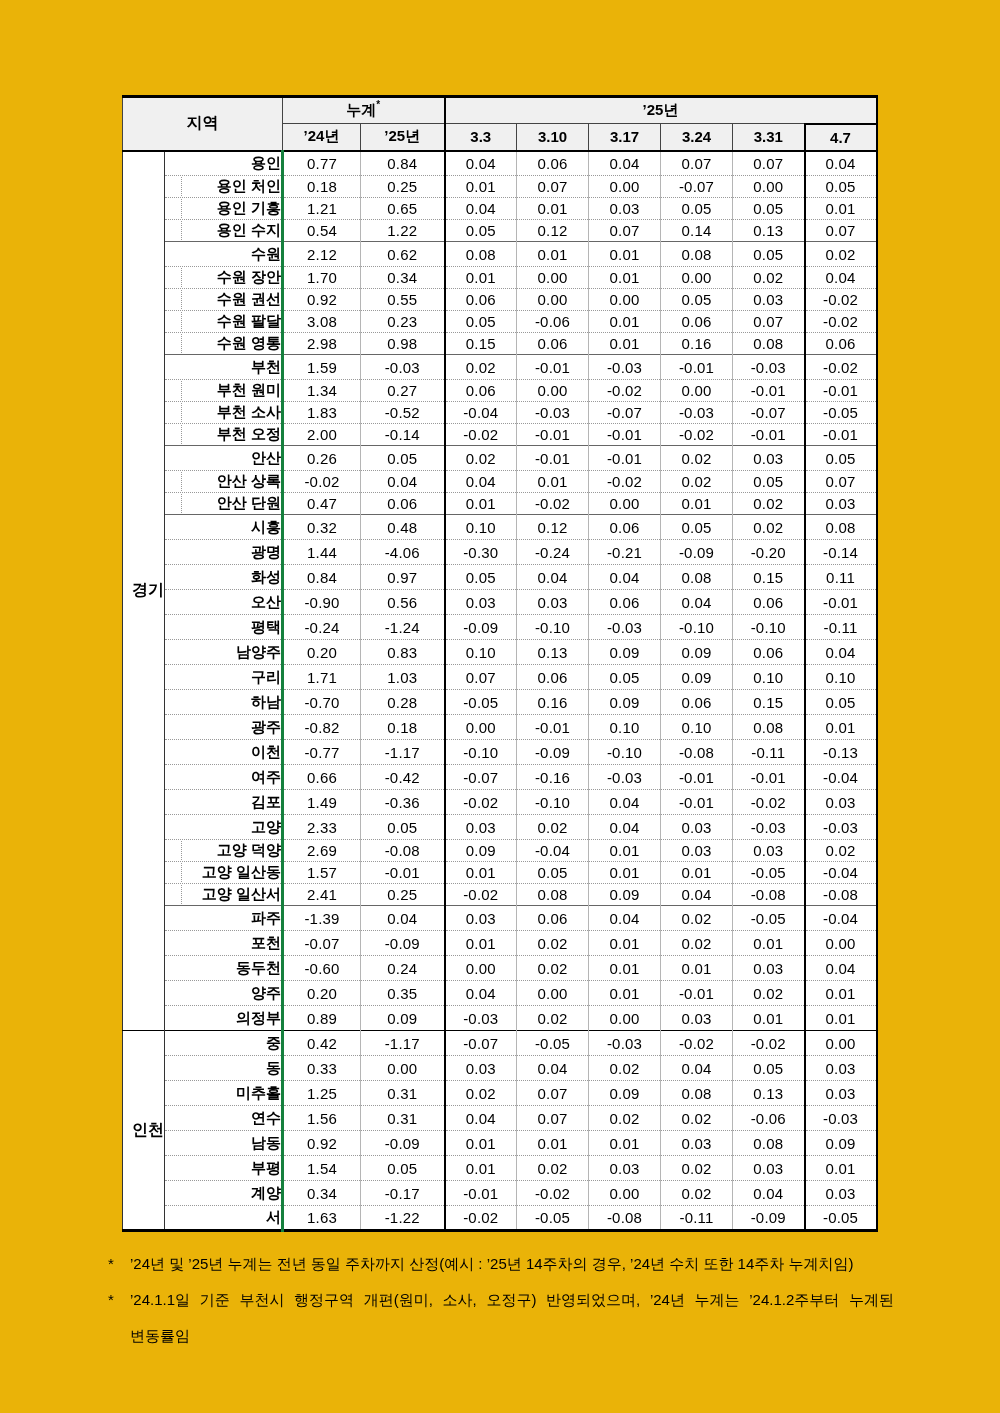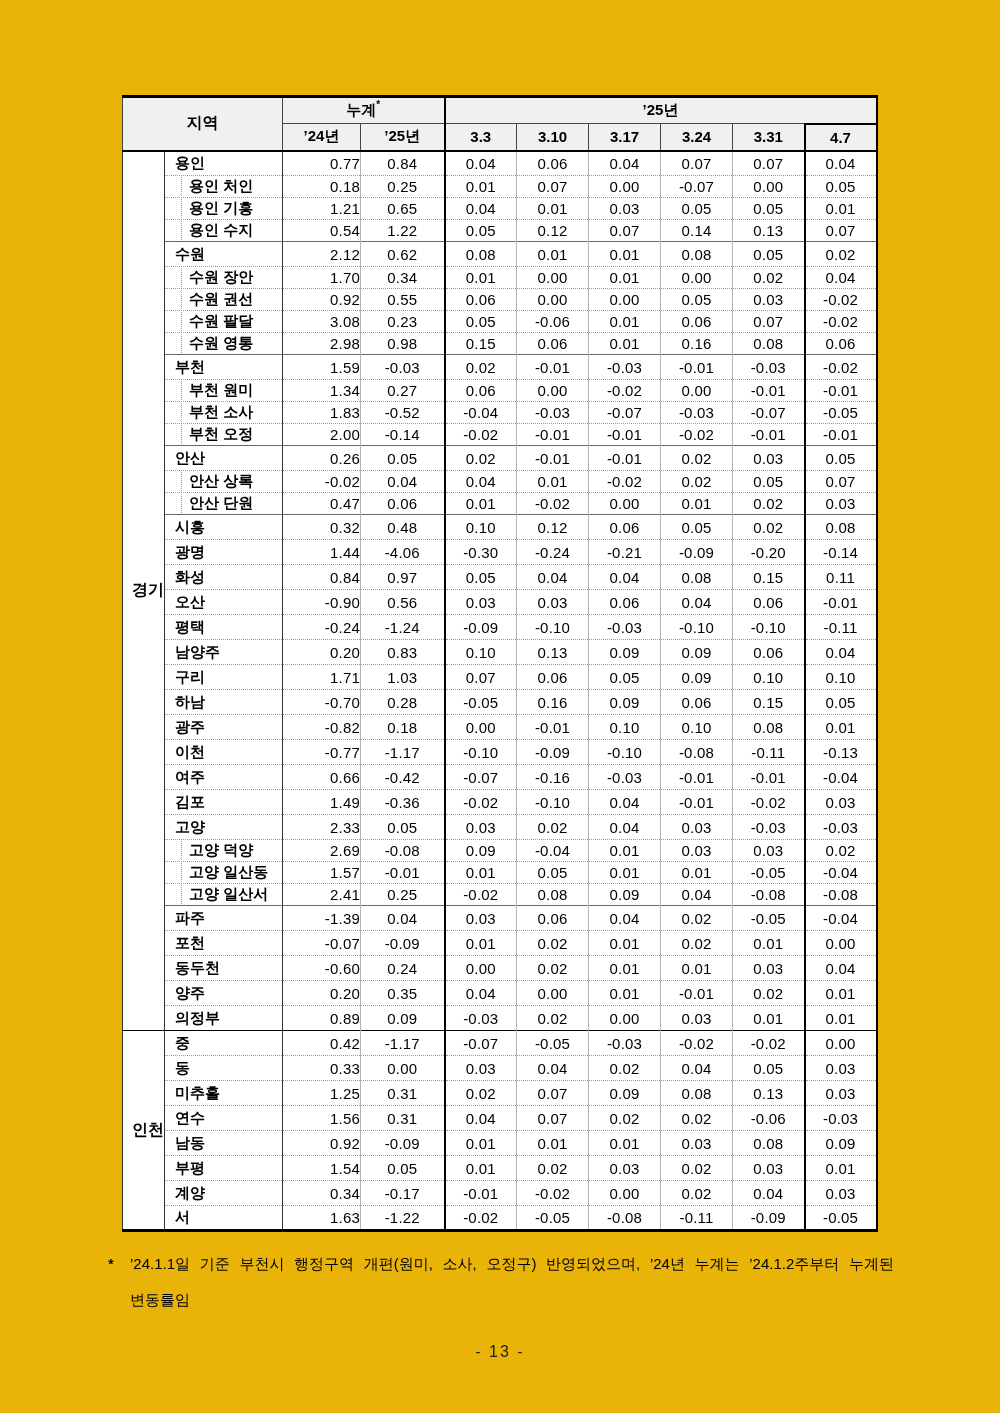--- a/index.html
+++ b/index.html
@@ -55,32 +55,32 @@
     font-size:16px;
     border-right:1px solid #333;
     border-top:1.5px solid #000;
     background:#fff;
   }
   td.name-cell {
     font-weight:bold;
     text-align:left;
     border-right:1px solid #333;
   }
-  .name-inner { padding-left:10px; }
+  .name-inner { padding-left:10px;text-align:right; }
   tr.sub .name-inner {
     margin-left:16px;
     border-left:1px dotted #999;
     padding-left:7px;
   }
   td.val {
     text-align:center;
     border-left:1px solid #b5b5b5;
     letter-spacing:0.2px;
   }
-  td.val.cum-start { border-left:1px solid #15803d;text-align:right; }
+  td.val.cum-start { border-left:3px solid #15803d; }
   td.val.sec-start { border-left:2px solid #000; }
   td.val.hl { border-left:2px solid #000; border-right:2px solid #000; }
   
   .footnotes {
     position:absolute;
     left:100px; top:1246px;
     width:794px;
     font-size:15px;
   }
   .footnote {
@@ -730,22 +730,22 @@
             <td class="val">-0.09</td>
             <td class="val hl">-0.05</td>
           </tr>
         </tbody>
     </table>
   </div>
 
   <div class="footnotes">
     <div class="footnote">
       <span class="mark">*</span>
+      <span>’24년 및 ’25년 누계는 전년 동일 주차까지 산정(예시 : ’25년 14주차의 경우, ’24년 수치 또한 14주차 누계치임)</span>
     </div>
     <div class="footnote">
       <span class="mark">*</span>
       <span>’24.1.1일 기준 부천시 행정구역 개편(원미, 소사, 오정구) 반영되었으며, ’24년 누계는 ’24.1.2주부터 누계된 변동률임</span>
     </div>
   </div>
 
-  <div class="page-number">- 13 -</div>
 
 </div>
 
 </body></html>

